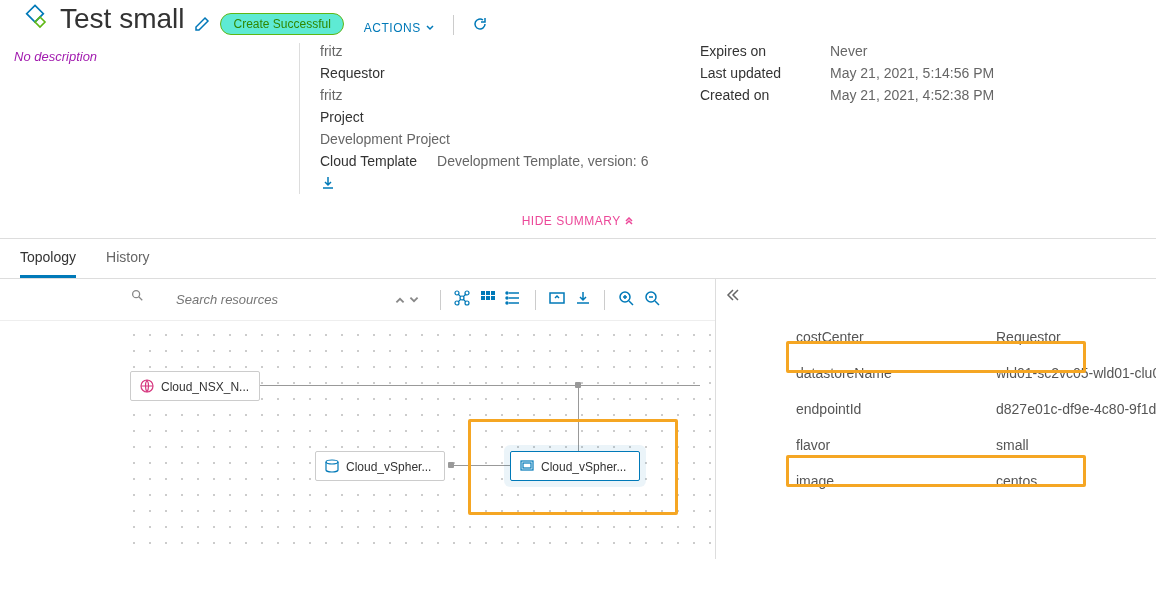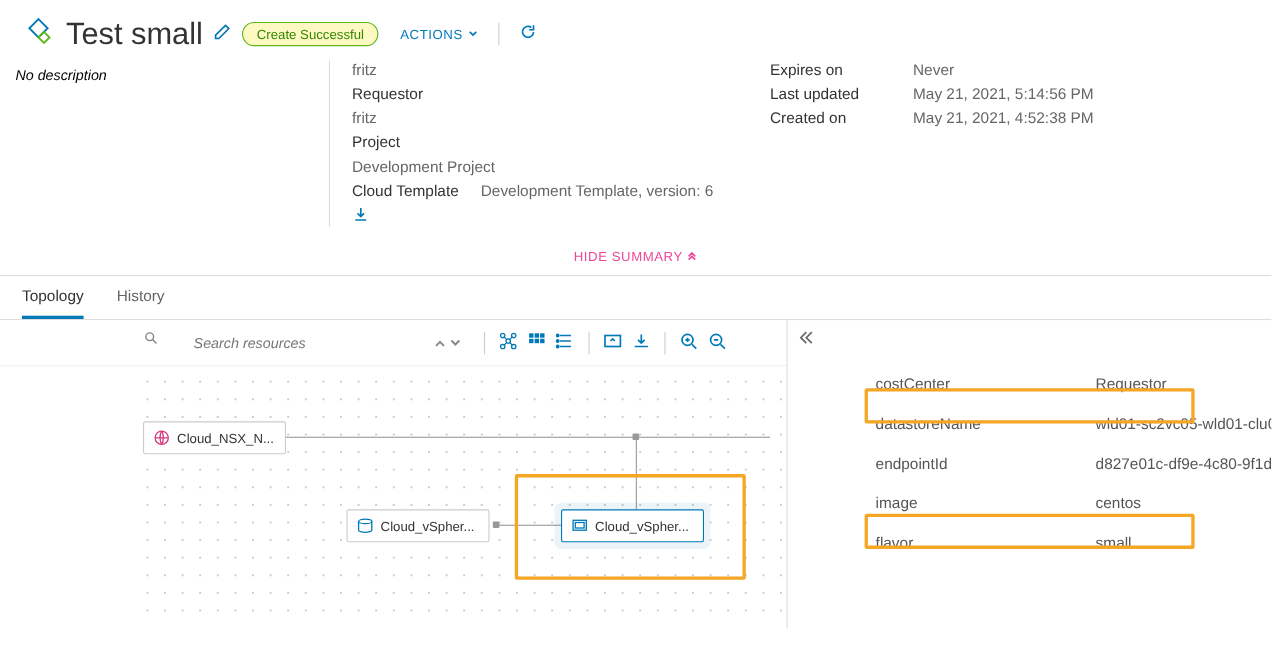--- a/index.html
+++ b/index.html
@@ -1,33 +1,33 @@
 <!DOCTYPE html>
 <html><head>
 <meta charset="utf-8">
 <style>
   * { box-sizing: border-box; margin: 0; padding: 0; }
   body { font-family: "Segoe UI", Arial, sans-serif; font-size: 13px; color: #333; background: #fff; width: 1156px; }
   
   
-  .header { display: flex; align-items: center; padding: 14px 20px 8px 20px; gap: 10px; }
+  .header { display: flex; align-items: flex-end; padding: 2px 20px 8px 20px; gap: 10px; }
   .logo-icon svg { width: 30px; height: 30px; }
   .page-title { font-size: 28px; color: #333; font-weight: 400; }
   .edit-icon { color: #0077b8; cursor: pointer; }
   .edit-icon svg { width: 16px; height: 16px; }
-  .status-badge { background: #fef9c3; border: 1px solid #5eb715; color: #318700; border-radius: 12px; padding: 3px 12px; font-size: 12px; }
+  .status-badge { background: #5eead4; border: 1px solid #5eb715; color: #318700; border-radius: 12px; padding: 3px 12px; font-size: 12px; }
   .actions-btn { color: #0079b8; font-size: 12px; letter-spacing: 0.5px; cursor: pointer; display: flex; align-items: center; gap: 4px; margin-left: 10px; }
   .chevron-down { width: 10px; height: 10px; }
   .vdivider { width: 1px; height: 20px; background: #ccc; margin: 0 8px; }
   .refresh-icon { color: #0079b8; cursor: pointer; }
   .refresh-icon svg { width: 16px; height: 16px; }
 
   
   .summary-row { display: flex; padding: 0 20px 10px 10px; }
-  .desc-col { width: 290px; padding-top: 6px; font-style: italic; color: #000000; border-right: 1px solid #ddd; padding-left: 4px; padding-right: 10px; min-height: 150px;}
+  .desc-col { width: 290px; padding-top: 6px; font-style: italic; color: #a21caf; border-right: 1px solid #ddd; padding-left: 4px; padding-right: 10px; min-height: 150px;}
   .detail-col { flex: 1; padding-left: 20px; display: flex; }
   .detail-left { width: 380px; display: flex; flex-direction: column; gap: 6px; }
   .detail-right { flex: 1; display: flex; flex-direction: column; gap: 6px; }
   .detail-label { color: #333; font-size: 14px; }
   .detail-value { color: #666; font-size: 14px; }
   .detail-pair { display: flex; gap: 30px; }
   .detail-pair .k { width: 100px; color: #333; font-size: 14px;}
   .detail-pair .v { color: #666; font-size: 14px; }
   .cloud-template-row { display: flex; gap: 20px; align-items: center; }
   .download-icon { color: #0079b8; cursor: pointer; }
@@ -266,25 +266,25 @@
         </div>
       <div class="prop-row">
           <span class="prop-key">datastoreName</span>
           <span class="prop-val">wld01-sc2vc05-wld01-clu0</span>
         </div>
       <div class="prop-row">
           <span class="prop-key">endpointId</span>
           <span class="prop-val">d827e01c-df9e-4c80-9f1d</span>
         </div>
       <div class="prop-row">
+          <span class="prop-key">flavor</span>
+          <span class="prop-val">small</span>
+        </div>
+      <div class="prop-row">
           <span class="prop-key">image</span>
           <span class="prop-val">centos</span>
-        </div>
-      <div class="prop-row">
-          <span class="prop-key">flavor</span>
-          <span class="prop-val">small</span>
         </div>
     </div>
 
     <div class="prop-highlight" style="left:70px;top:62px;width:300px;height:32px"></div>
     <div class="prop-highlight" style="left:70px;top:176px;width:300px;height:32px"></div>
   </div>
 </div>
 
 </body></html>

